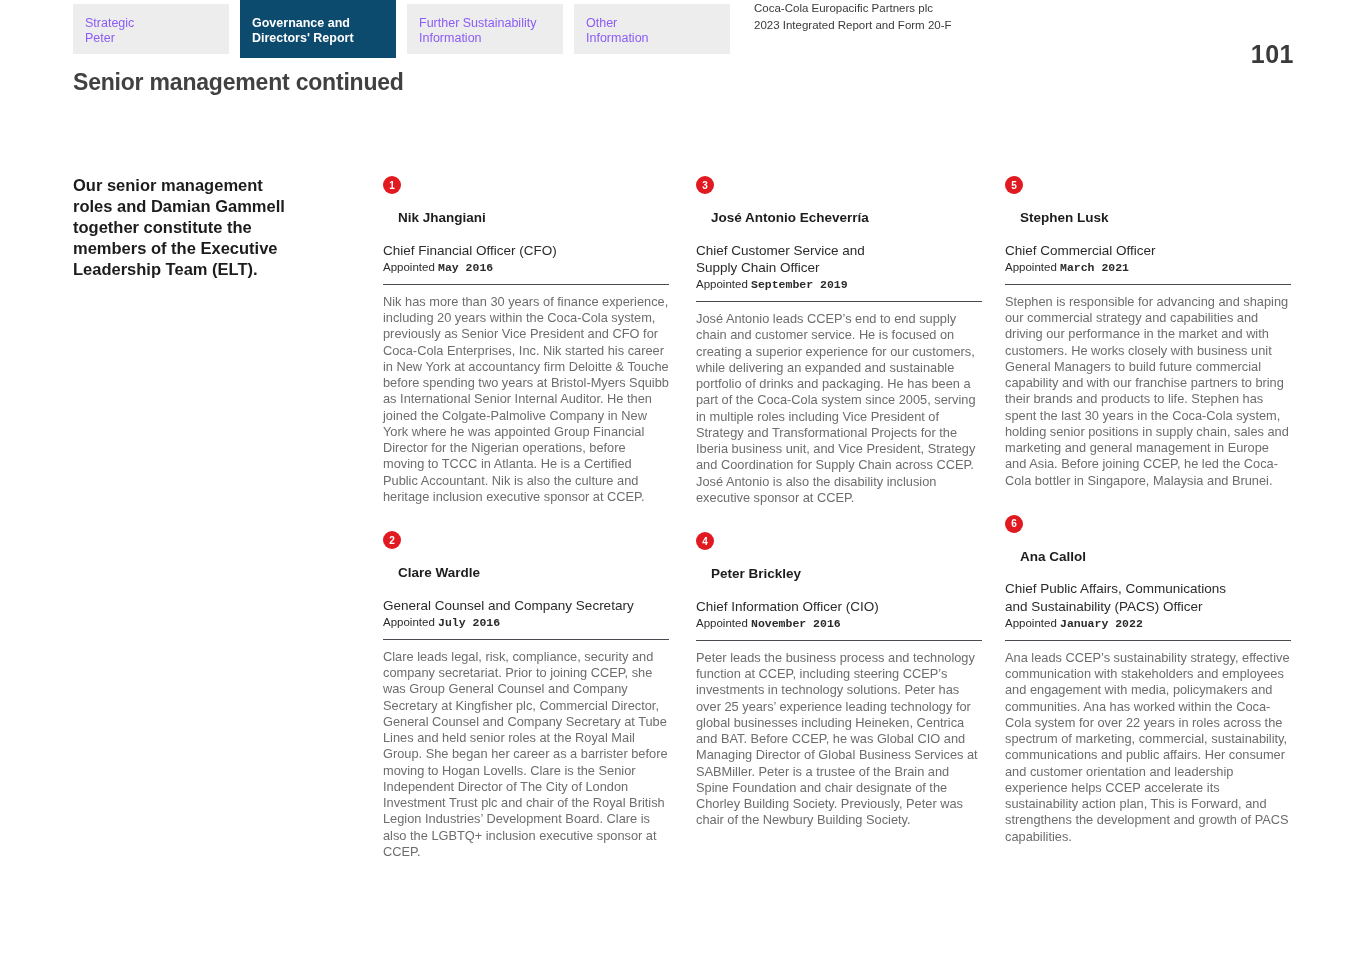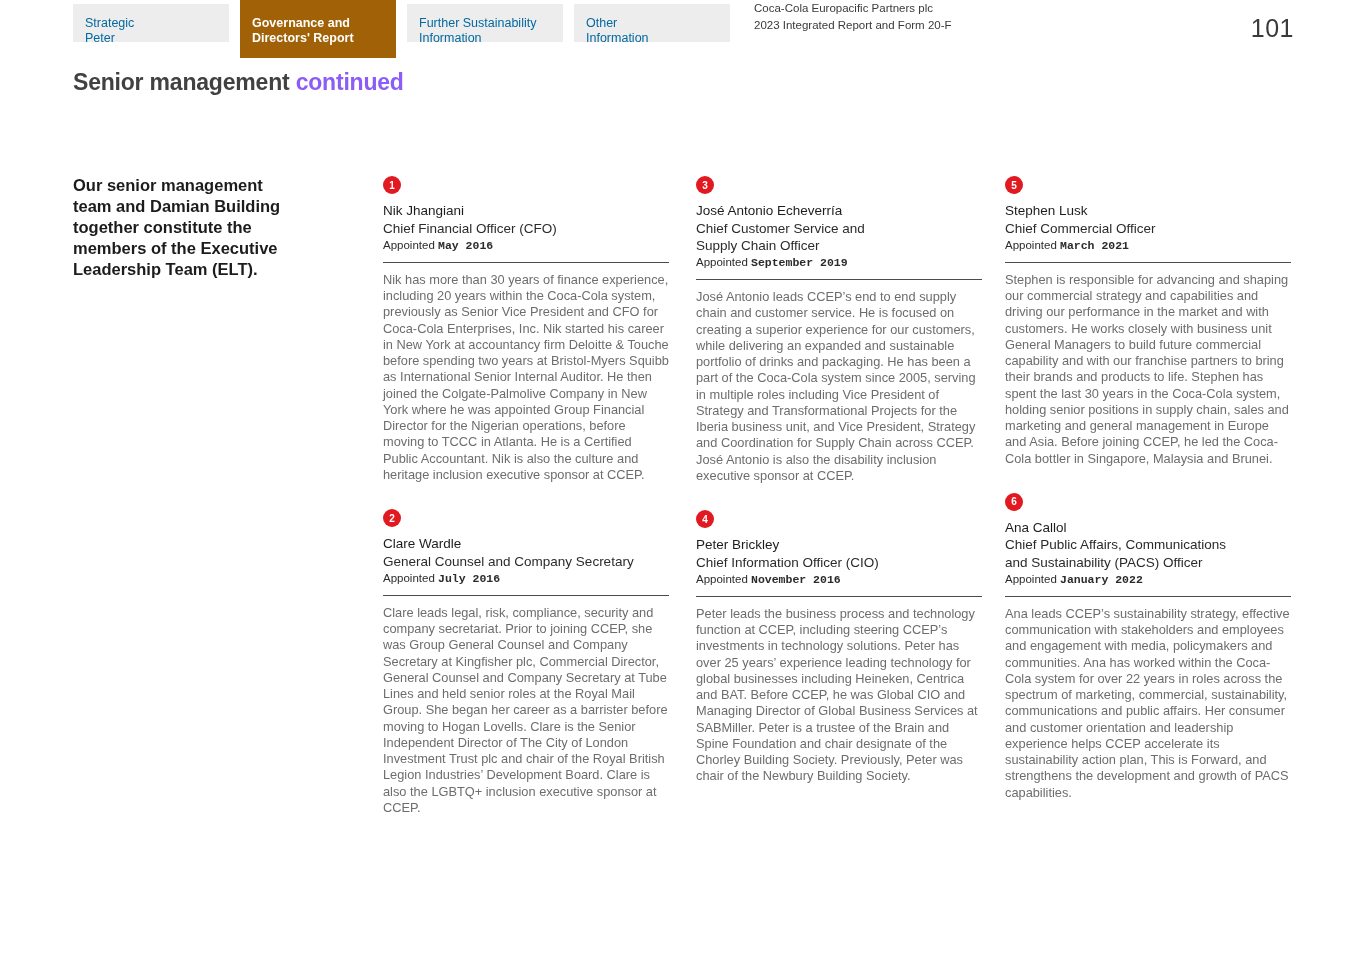--- a/index.html
+++ b/index.html
@@ -9,63 +9,63 @@
     background: #ffffff;
     font-family: "Liberation Sans", "DejaVu Sans", sans-serif;
     color: #1d1d1d;
     overflow: hidden;
   }
   .page { position: relative; width: 1365px; height: 965px; }
 
   
   .topbar { display: flex; align-items: flex-start; padding-left: 73px; height: 58px; }
   .tab {
-    width: 156px; height: 38px; margin-top: 4px; margin-right: 11px;
+    width: 156px; height: 50px; margin-top: 4px; margin-right: 11px;
     background: #ededed; padding: 12px 12px 0 12px;
-    font-size: 12.5px; line-height: 1.22; color: #0369a1;
+    font-size: 12.5px; line-height: 1.22; color: #8b5cf6;
     cursor: pointer;
   }
   .tab.active {
     height: 58px; margin-top: 0; padding-top: 16px;
-    background: #a16207; color: #ffffff; font-weight: bold;
+    background: #0c4a6e; color: #ffffff; font-weight: bold;
   }
   .tab span { display: block; }
   .meta {
     margin-left: 13px; width: 265px;
     font-size: 11.5px; line-height: 1.45; color: #3a3a3a;
   }
   .meta span { display: block; }
   .pagenum {
-    margin-left: auto; margin-right: 71px; padding-top: 14px;
-    font-size: 25px; font-weight: normal; color: #3a3a3a; letter-spacing: 0.5px;
+    margin-left: auto; margin-right: 71px; padding-top: 40px;
+    font-size: 25px; font-weight: bold; color: #3a3a3a; letter-spacing: 0.5px;
   }
 
   
   .title { margin: 11px 0 0 73px; font-size: 23px; font-weight: bold; color: #414141; letter-spacing: -0.2px; }
-  .title .cont { color: #8b5cf6; margin-top: 32px; }
+  .title .cont { color: #404040; margin-top: 32px; }
 
   
   .intro {
     position: absolute; left: 73px; top: 175px; width: 260px;
     font-size: 16.5px; font-weight: bold; line-height: 1.27; color: #1c1c1c;
     white-space: pre-line;
   }
   .col { position: absolute; top: 176px; width: 286px; }
   .col-1 { left: 383px; }
   .col-2 { left: 696px; }
   .col-3 { left: 1005px; }
   .card + .card { margin-top: 26px; }
 
   .num {
     display: flex; align-items: center; justify-content: center;
     width: 18px; height: 18px; border-radius: 50%;
     background: #e11a22; color: #ffffff;
     font-size: 10px; font-weight: bold; margin-bottom: 8px;
   }
-  .name { margin: 0; font-size: 13.5px; font-weight: normal; color: #1d1d1d; line-height: 1.3; }
+  .name { margin: 15px; font-size: 13.5px; font-weight: bold; color: #1d1d1d; line-height: 1.3; }
   .role { margin: 0; font-size: 13.5px; font-weight: normal; color: #2b2b2b; line-height: 1.28; white-space: pre-line; }
   .appointed { margin: 2px 0 0 0; font-size: 11.5px; color: #2b2b2b; }
   .appointed .date { font-weight: bold; font-family: Liberation Mono, monospace; }
   .rule { border: none; border-top: 1.5px solid #4a4a52; margin: 10px 0 9px 0; }
   .bio { margin: 0; font-size: 12.8px; line-height: 1.27; color: #6d6d6d; }
 </style>
 </head>
 <body>
 
 <div class="page">
@@ -90,21 +90,21 @@
     <div class="meta">
       <span>Coca-Cola Europacific Partners plc</span>
       <span>2023 Integrated Report and Form 20-F</span>
     </div>
     <div class="pagenum">101</div>
   </div>
 
   <h1 class="title"><span>Senior management</span><span class="cont"> continued</span></h1>
 
   <div class="intro">Our senior management
-team and Damian Building
+roles and Damian Gammell
 together constitute the
 members of the Executive
 Leadership Team (ELT).</div>
 
   <div class="col col-1">
     <article class="card">
       <span class="num">1</span>
       <h3 class="name">Nik Jhangiani</h3>
       <p class="role">Chief Financial Officer (CFO)</p>
       <p class="appointed"><span>Appointed</span> <span class="date">May 2016</span></p>

